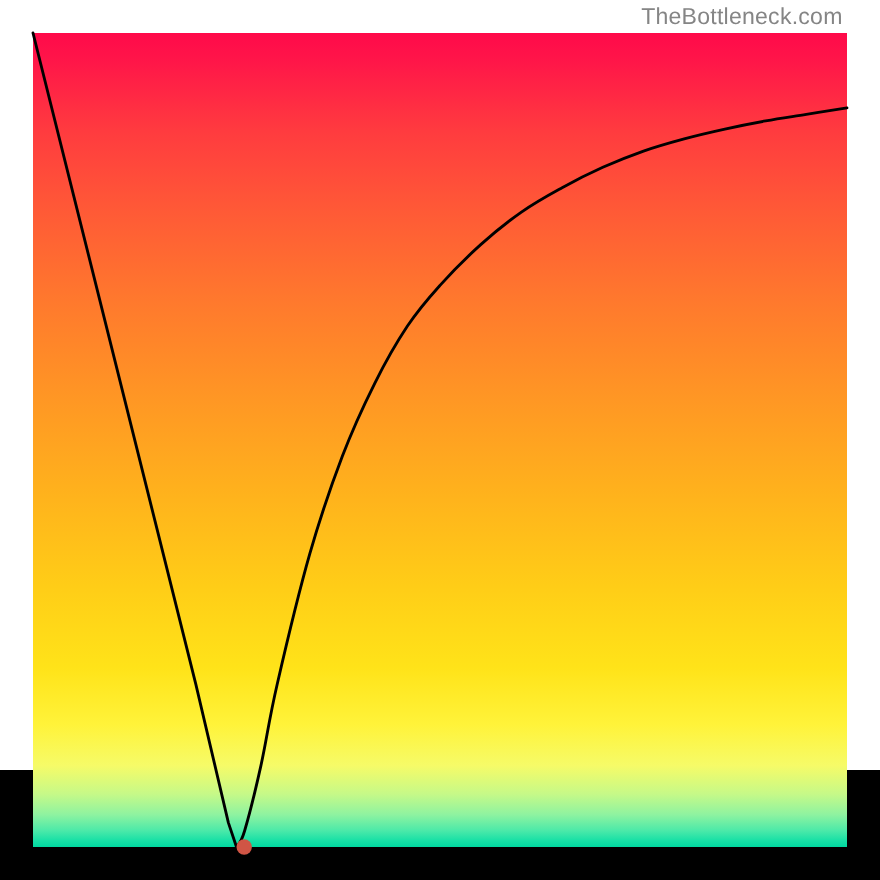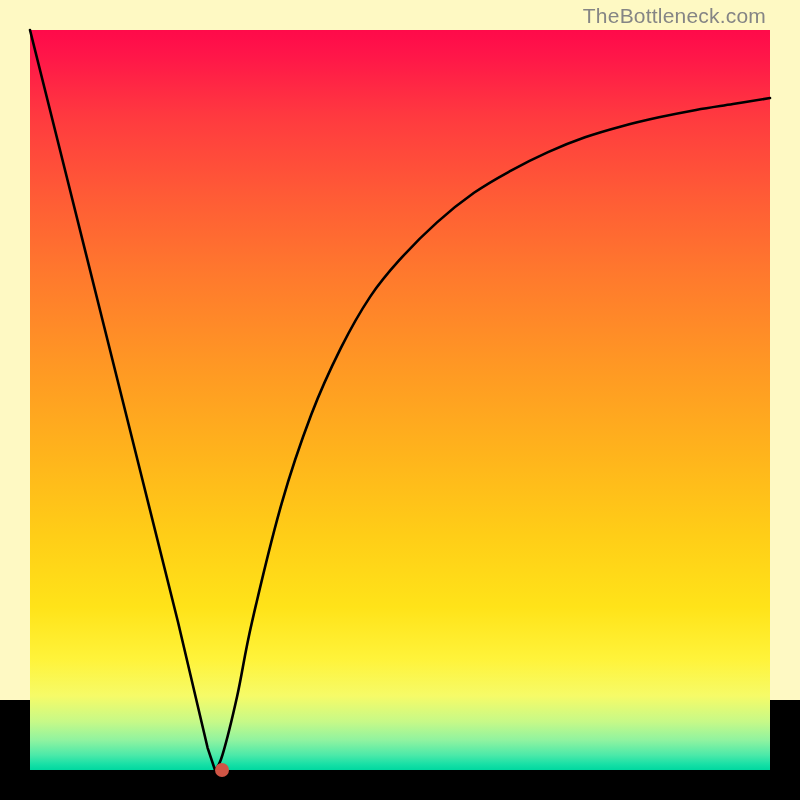--- a/index.html
+++ b/index.html
@@ -10,21 +10,21 @@
     overflow: hidden;
     font-family: Arial, Helvetica, sans-serif;
     background: #000;
   }
   .frame {
     position: absolute;
     left: 0;
     top: 0;
     width: 800px;
     height: 700px;
-    background: #fef9c3;
+    background: #ffffff;
   }
   .plot-area {
     position: absolute;
     left: 30px;
     top: 30px;
     width: 740px;
     height: 740px;
     background: linear-gradient(to bottom,
       #ff0a4a 0%,
       #ff1449 3%,

